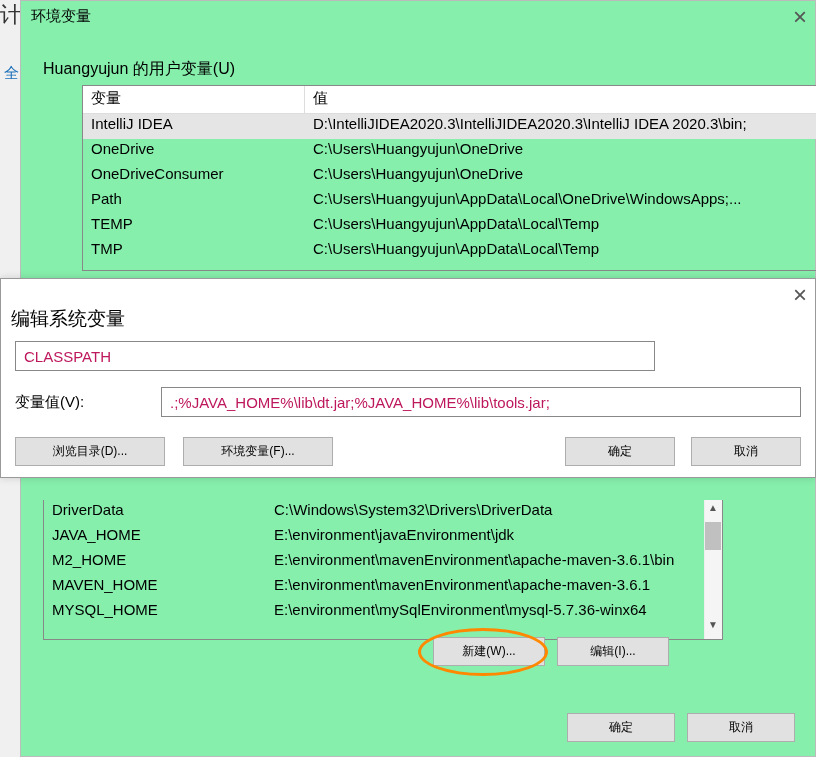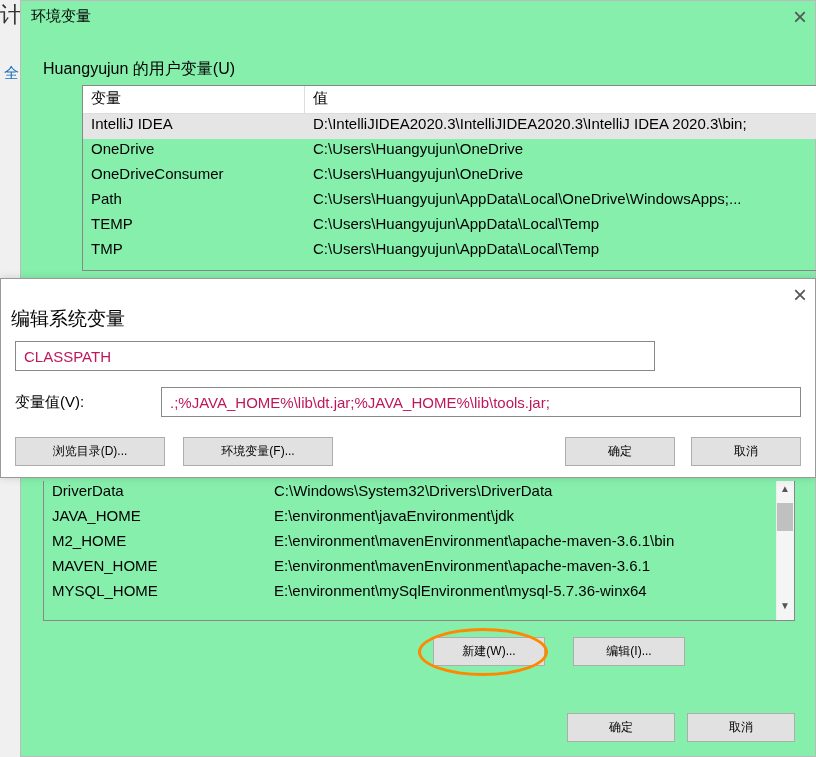--- a/index.html
+++ b/index.html
@@ -25,34 +25,34 @@
   .var-header .col { border-right: 1px solid #ddd; border-bottom: 1px solid #ddd; padding: 3px 8px; font-size: 15px; background: #fff; }
   .var-header .col.name { width: 222px; }
   .var-header .col.val { flex: 1; border-right: none; }
   .var-row { display: flex; height: 25px; }
   .var-row .cell { padding: 1px 8px; font-size: 15px; overflow: hidden; white-space: nowrap; text-overflow: ellipsis; }
   .var-row .cell.name { width: 222px; }
   .var-row .cell.val { flex: 1; }
   .var-row.selected { background: #e5e5e5; }
 
   .sys-var-table {
-    position: absolute; left: 22px; top: 480px; width: 752px; height: 140px;
+    position: absolute; left: 22px; top: 499px; width: 680px; height: 140px;
     border: 1px solid #888; border-top: none; overflow: hidden;
   }
   .sys-var-table .scrollbar { position: absolute; right: 0; top: 0; width: 18px; height: 100%; background: #f5f5f5; border-left: 1px solid #eee; }
   .sys-var-table .scroll-thumb { position: absolute; right: 1px; top: 22px; width: 16px; height: 28px; background: #c0c0c0; }
   .sys-var-table .scroll-arrow { position: absolute; right: 1px; width: 16px; height: 18px; text-align: center; font-size: 10px; color: #555; }
   .sys-var-table .up-arr { top: 2px; }
   .sys-var-table .dn-arr { bottom: 2px; }
 
   .btn {
     display: inline-block; background: #e1e1e1; border: 1px solid #adadad;
     padding: 5px 16px; text-align: center; font-size: 12px;
   }
-  .lower-btns { position: absolute; left: 412px; top: 636px; display: flex; gap: 28px; justify-content: center; }
+  .lower-btns { position: absolute; left: 412px; top: 636px; display: flex; gap: 12px; justify-content: center; }
   .lower-btns .btn { width: 112px; }
   .confirm-btns { position: absolute; left: 546px; top: 712px; display: flex; gap: 12px; }
   .confirm-btns .btn { width: 108px; }
 
   
   .annotation {
     position: absolute; color: #ff8800; font-size: 18px; font-weight: normal; letter-spacing: 1px;
   }
 
   

